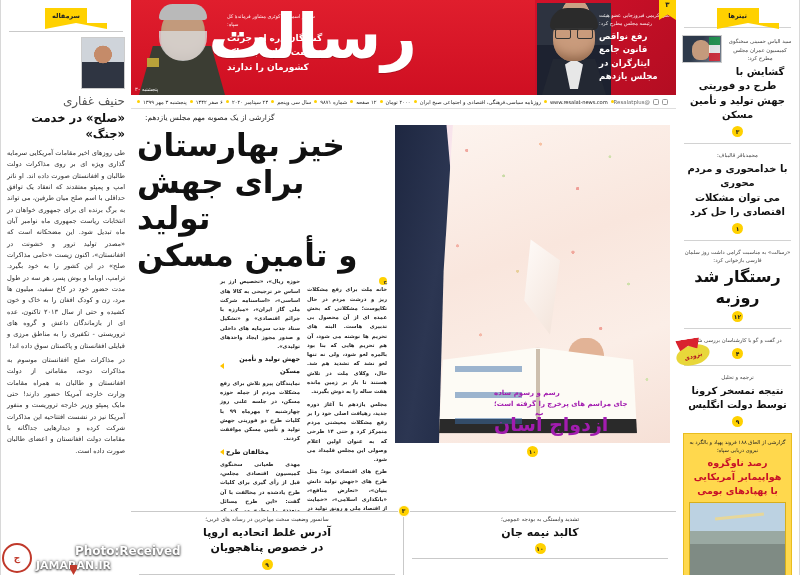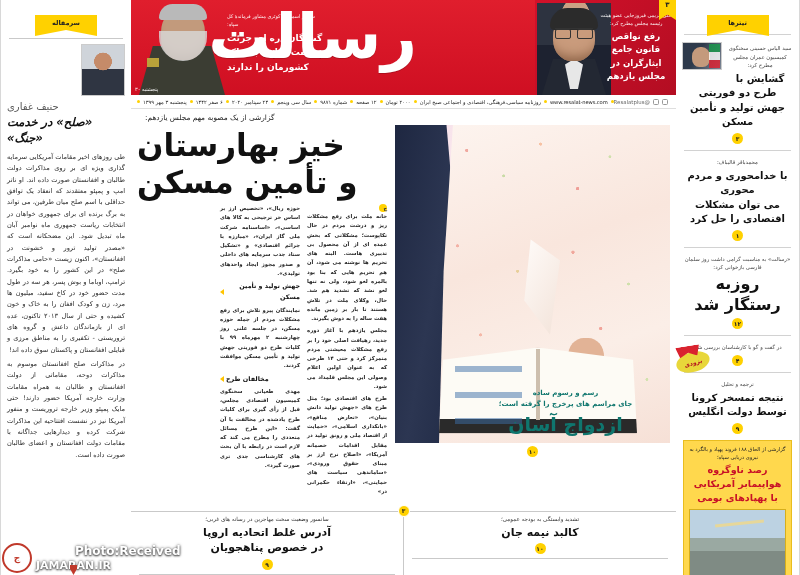--- a/index.html
+++ b/index.html
@@ -19,47 +19,47 @@
 
   
   .editorial {
     position: absolute; left: 0; top: 0;
     width: 131px; height: 575px;
     background: #fff;
     border-left: 1px solid #d8d8d8;
     padding: 4px 6px 0 6px;
   }
   .tag-flag {
-    position: relative; margin: 11px auto 4px auto;
-    width: 62px; height: 15px;
+    position: relative; margin: 4px auto 4px auto;
+    width: 42px; height: 15px;
     background: #ffd100;
     display: flex; align-items: center; justify-content: center;
     font-size: 6.5px; font-weight: bold; color: #222;
   }
   .tag-flag::after {
     content: ""; position: absolute; bottom: -6px; left: 0;
     border-left: 31px solid #ffd100;
     border-right: 31px solid #ffd100;
     border-bottom: 6px solid transparent;
   }
   .ed-rule { height: 1px; background: #c9c9c9; margin: 8px 2px 5px 2px; }
   .ed-photo {
     width: 44px; height: 52px; float: right; margin: 0 0 3px 5px;
     background:
       radial-gradient(circle at 50% 33%, #c58b69 0 22%, transparent 23%),
       linear-gradient(#cfd4da 0 48%, #2f3542 48% 100%);
     border: 1px solid #ccc;
   }
   .ed-author {
-    clear: both; text-align: left; font-size: 10px; color: #555;
+    clear: both; text-align: right; font-size: 12px; color: #555;
     padding-top: 2px; letter-spacing: .3px;
   }
   .ed-headline {
-    text-align: left; font-size: 11.5px; font-weight: bold;
-    color: #111; margin: 3px 0 6px 0; line-height: 1.35; font-style: italic;
+    text-align: right; font-size: 11.5px; font-weight: bold;
+    color: #111; margin: 3px 0 6px 0; line-height: 1.35;
   }
   .ed-body {
     font-size: 6.6px; line-height: 1.72; text-align: justify;
     color: #2b2b2b; letter-spacing: -.15px;
   }
   .ed-body p { margin-bottom: 3px; }
 
   
   .center {
     position: absolute; left: 131px; top: 0;
@@ -114,21 +114,21 @@
     background: #232833;
     clip-path: polygon(18% 0, 82% 0, 100% 100%, 0 100%);
   }
   .promo-shirt {
     position: absolute; left: 28px; top: 56px; width: 18px; height: 30px;
     background: #e7e7e7;
     clip-path: polygon(50% 0, 100% 18%, 72% 100%, 28% 100%, 0 18%);
   }
   .promo-text {
     position: absolute; right: 3px; top: 12px; width: 74px;
-    text-align: center; color: #fff; z-index: 3;
+    text-align: left; color: #fff; z-index: 3;
   }
   .promo-kicker { font-size: 5px; line-height: 1.5; opacity: .95; }
   .promo-title { font-size: 8.6px; font-weight: bold; line-height: 1.55; margin-top: 3px; }
 
   .masthead {
     position: relative; flex: 1; height: 95px;
     background: linear-gradient(180deg,#e01e2d 0%, #cf0f22 100%);
     overflow: hidden;
   }
   .masthead-logo {
@@ -269,22 +269,22 @@
     content: ""; position: absolute; left: 8%; top: 22%;
     width: 34%; height: 6%; background: #3c6fa8; opacity: .5;
     box-shadow: 0 26px 0 #3c6fa8, 0 52px 0 #3c6fa8;
   }
   .wp-hand {
     position: absolute; right: 24%; bottom: 20%;
     width: 13%; height: 13%; background: #e2b396;
     border-radius: 44% 44% 36% 36%;
   }
   .wp-cap {
-    position: absolute; right: 22px; bottom: 6px; width: 60%;
-    text-align: center; color: #0f766e; direction: rtl;
+    position: absolute; right: 11px; bottom: 6px; width: 60%;
+    text-align: left; color: #a21caf; direction: rtl;
   }
   .wp-cap-kicker { font-size: 7px; font-weight: bold; line-height: 1.5; }
   .wp-cap-title {
     font-size: 19px; font-weight: bold; line-height: 1.3;
     margin-top: 3px; letter-spacing: -.6px;
   }
   .wp-cap-title span { display: block; }
   .pagebadge {
     width: 11px; height: 11px; border-radius: 50%; background: #ffd100;
     color: #222; font-size: 6px; font-weight: bold;
@@ -552,20 +552,21 @@
               <div class="wp-cap-title">
                 <span>ازدواج آسان</span>
               </div>
             </div>
           </div>
           <div class="pagebadge">۱۰</div>
         </div>
 
         <div class="lead-headline">
           <span>خیز بهارستان</span>
+          <span>برای جهش تولید</span>
           <span>و تأمین مسکن</span>
 
           <div class="lead-cols">
             <div class="col">
               <p>
                 <span class="dropcap-dot">ح</span>
                   <span>خانه ملت برای رفع مشکلات ریز و درشت مردم در حال تکاپوست؛ مشکلاتی که بخش عمده ای از آن محصول بی تدبیری هاست. البته های تحریم ها نوشته می شود، آن هم تحریم هایی که بنا بود بالمره لغو شود، ولی نه تنها لغو نشد که تشدید هم شد. حال، وکلای ملت در تلاش هستند تا بار بر زمین مانده هفت ساله را به دوش بگیرند.</span>
               </p>
               <p>مجلس یازدهم با آغاز دوره جدید، رهیافت اصلی خود را بر رفع مشکلات معیشتی مردم متمرکز کرد و حتی ۱۴ طرحی که به عنوان اولین اعلام وصولی این مجلس قلمداد می شود.</p>
               <p>طرح های اقتصادی بود؛ مثل طرح های «جهش تولید دانش بنیان»، «تعارض منافع»، «بانکداری اسلامی»، «حمایت از اقتصاد ملی و رونق تولید در مقابل اقدامات خصمانه آمریکا»، «اصلاح نرخ ارز بر مبنای حقوق ورودی»، «ساماندهی سیاست های حمایتی»، «ارتقاء حکمرانی در»</p>
@@ -639,22 +640,22 @@
         <span>می توان مشکلات اقتصادی را حل کرد</span>
       </div>
       <div class="sb-badge">۱</div>
     </div>
     <div class="sb-rule"></div>
 
     <div class="sb-item">
       <div class="sb-kicker">«رسالت» به مناسبت گرامی داشت
 روز سلمان فارسی بازخوانی کرد:</div>
       <div class="sb-title big">
+        <span>رستگار شد</span>
         <span>روزبه</span>
-        <span>رستگار شد</span>
       </div>
       <div class="sb-badge">۱۲</div>
     </div>
     <div class="sb-rule"></div>
 
     <div class="sb-item" style="position:relative;">
       <div class="sb-kicker">در گفت و گو با کارشناسان بررسی شد؛</div>
       <div class="ribbon">بزودی</div>
       <div class="sb-badge">۴</div>
     </div>

